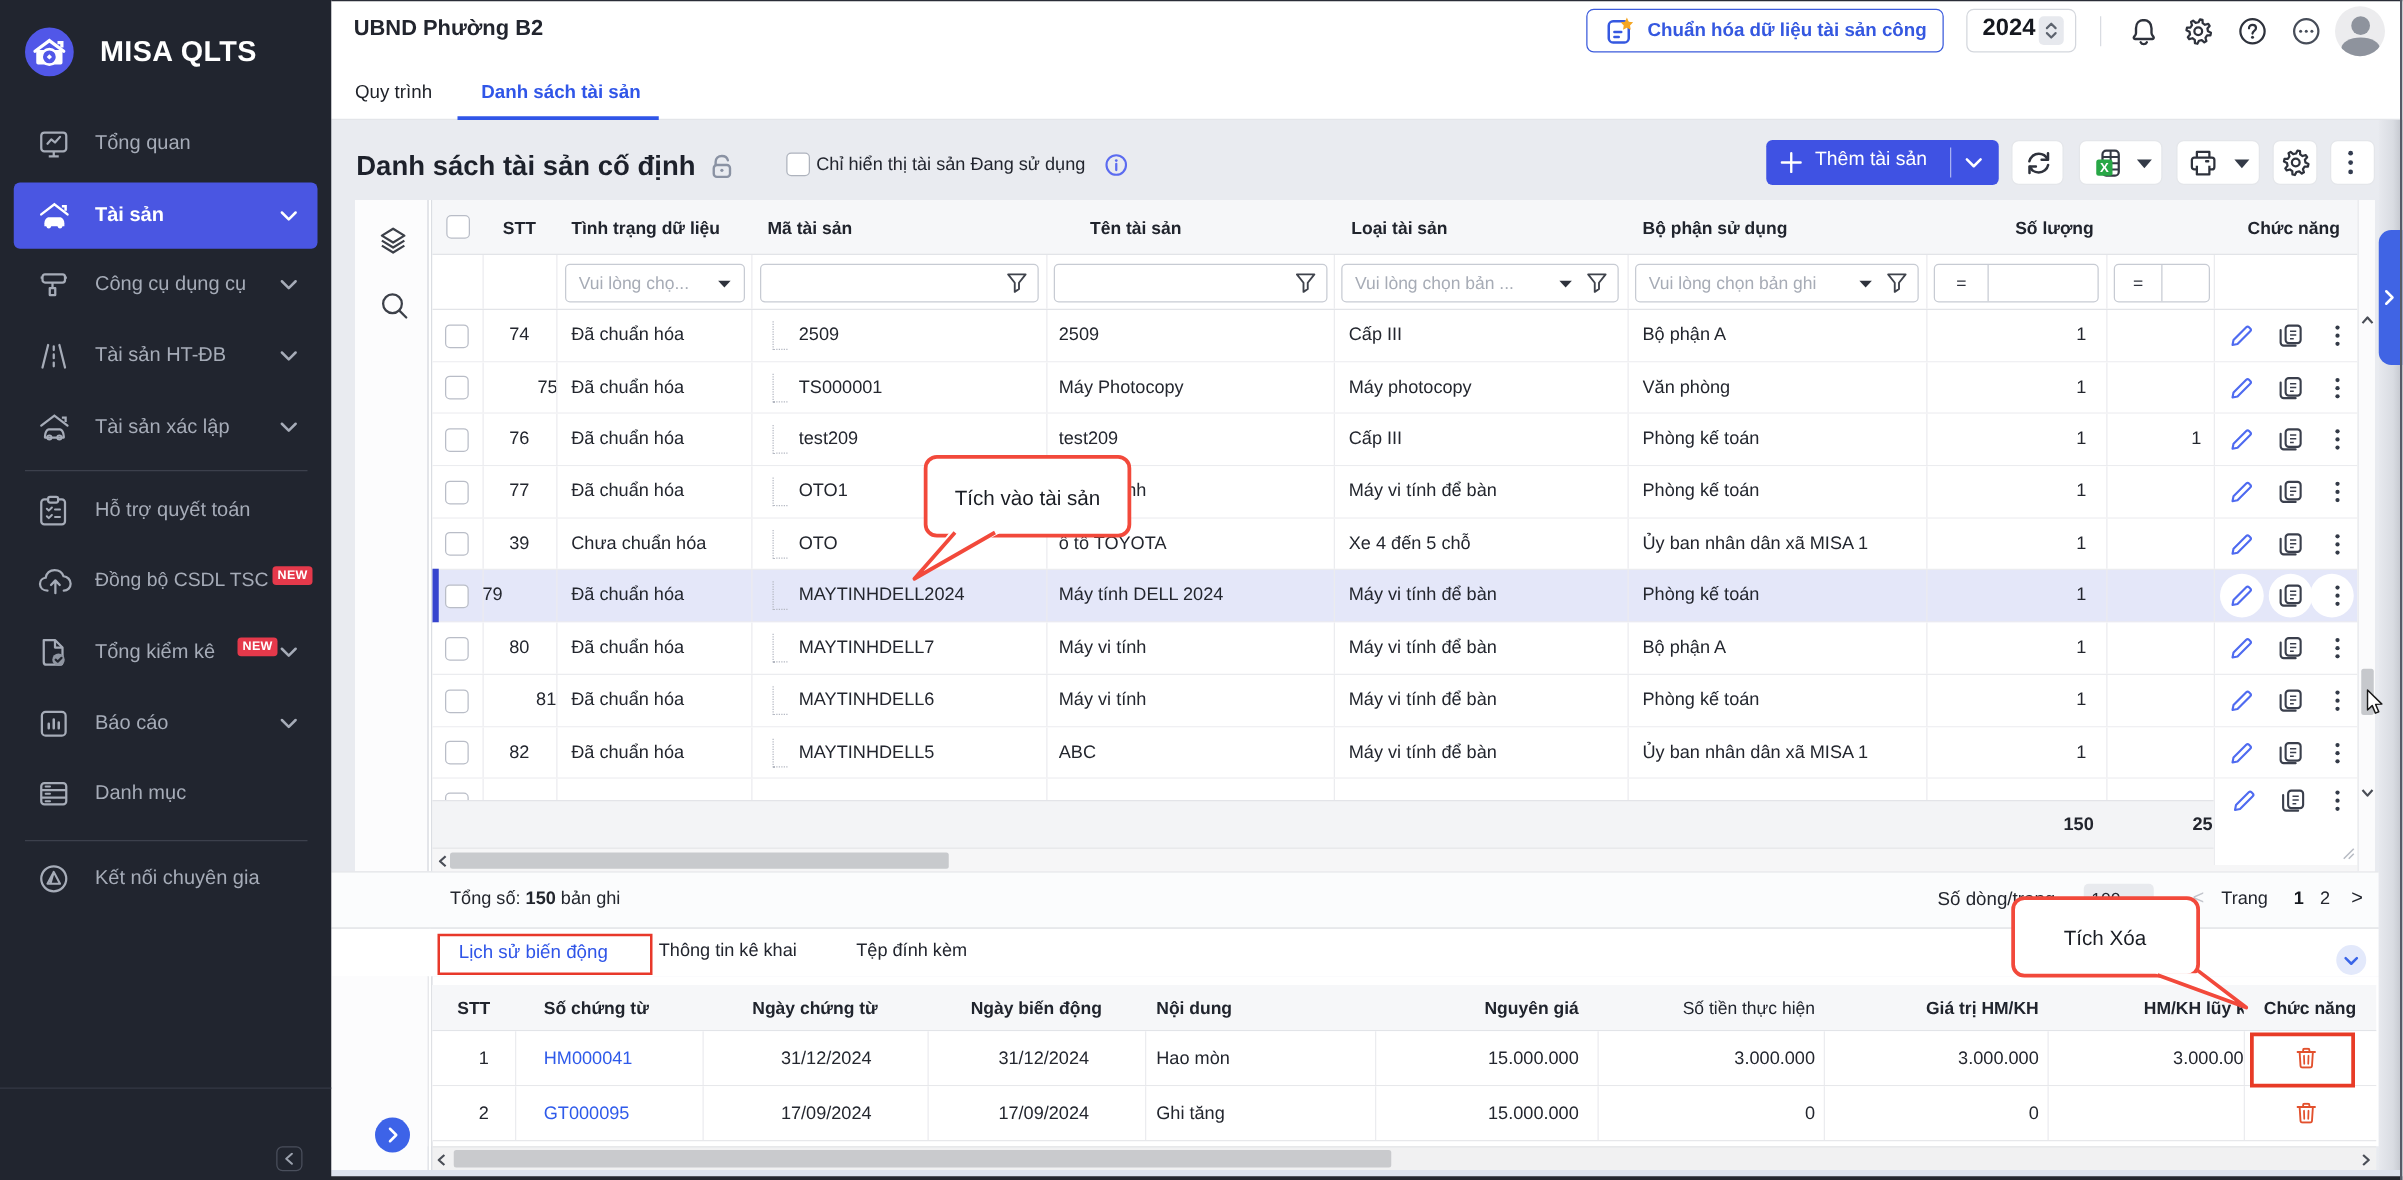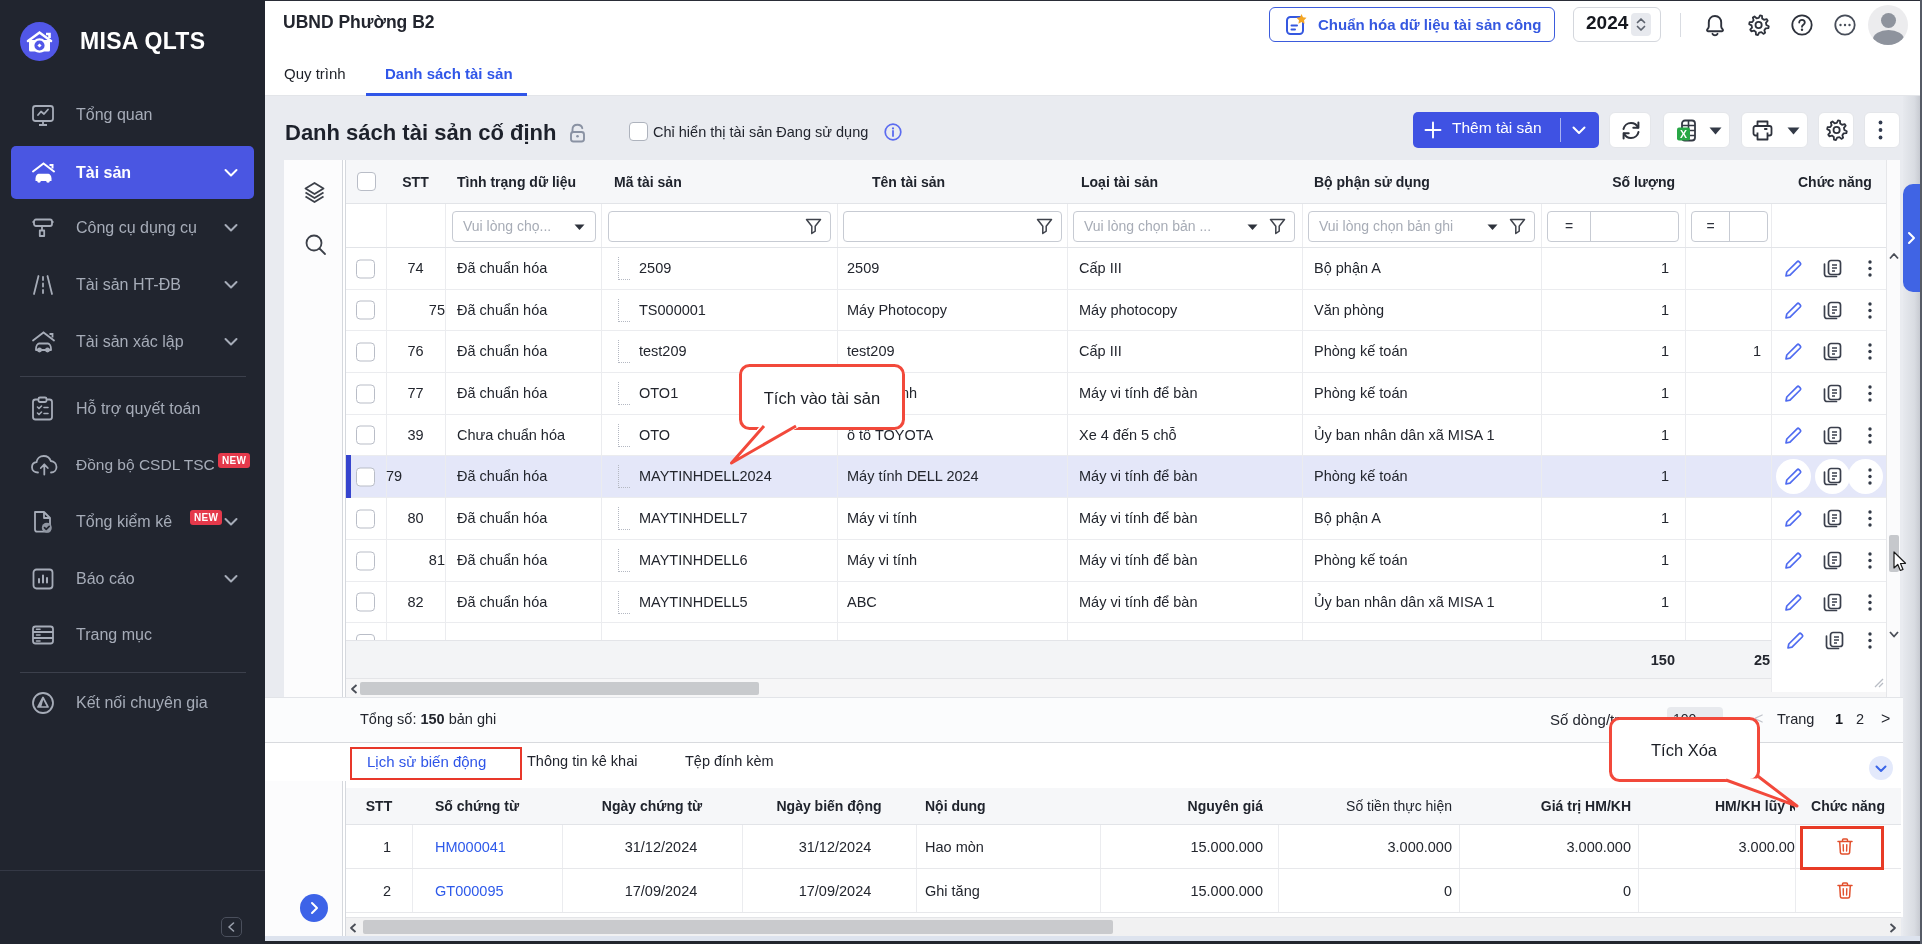--- a/index.html
+++ b/index.html
@@ -152,21 +152,21 @@
         <path d="M1.5 1.5 L7 7 L12.5 1.5" fill="none" stroke="#a6acb8" stroke-width="2" stroke-linecap="round" stroke-linejoin="round"></path>
       </svg>
   </div>
 
   <div class="sitem" style="top:609px;">
     <svg class="sicon" width="26" height="24" viewBox="0 0 26 24">
         <rect x="3" y="3.5" width="20" height="17" rx="2.5" fill="none" stroke="#a6acb8" stroke-width="1.8"></rect>
         <path d="M3 9 L23 9 M3 15 L23 15" stroke="#a6acb8" stroke-width="1.8"></path>
         <path d="M6.5 6.2 L10 6.2 M6.5 12 L10 12 M6.5 18 L10 18" stroke="#a6acb8" stroke-width="1.6" stroke-linecap="round"></path>
       </svg>
-    <div class="stext">Trang mục</div>
+    <div class="stext">Danh mục</div>
   </div>
 
   <div class="sdivider" style="top:672px;"></div>
 
   <div class="sitem" style="top:677px;">
     <svg class="sicon" width="26" height="26" viewBox="0 0 26 26">
         <circle cx="13" cy="13" r="10" fill="none" stroke="#a6acb8" stroke-width="1.8"></circle>
         <path d="M13 7.5 L18 17 L8 17 Z M13 7.5 L10.3 17" fill="none" stroke="#a6acb8" stroke-width="1.7" stroke-linejoin="round"></path>
       </svg>
     <div class="stext">Kết nối chuyên gia</div>
@@ -425,21 +425,21 @@
 <div class="vline" style="left:40px;"></div>
     <div class="vline" style="left:99px;"></div>
     <div class="vline" style="left:255px;"></div>
     <div class="vline" style="left:491px;"></div>
     <div class="vline" style="left:721px;"></div>
     <div class="vline" style="left:956px;"></div>
     <div class="vline" style="left:1195px;"></div>
     <div class="vline" style="left:1339px;"></div>
     <div class="vline" style="left:1425px;"></div>
 <div class="cb"></div>
-<div class="cell" style="left:40px;width:59px;text-align:right;">75</div>
+<div class="cell" style="left:40px;width:59px;text-align:left;padding-left:44px;">75</div>
 <div class="cell" style="left:111px;width:140px;">Đã chuẩn hóa</div>
 <div class="dotind"></div>
     <div class="cell" style="left:293px;width:195px;">TS000001</div>
 <div class="cell" style="left:501px;width:218px;">Máy Photocopy</div>
 <div class="cell" style="left:733px;width:220px;">Máy photocopy</div>
 <div class="cell" style="left:968px;width:225px;">Văn phòng</div>
 <div class="cell" style="left:1195px;width:128px;text-align:right;">1</div>
 <div style="position:absolute;left:1438px;top:11px;">
       <svg width="19" height="19" viewBox="0 0 19 19">
         <path d="M2 17 L6 16.2 L16.2 6 C16.8 5.4 16.8 4.4 16.2 3.8 L15.2 2.8 C14.6 2.2 13.6 2.2 13 2.8 L2.8 13 Z" fill="none" stroke="#4f6bf0" stroke-width="1.7" stroke-linejoin="round"></path>

